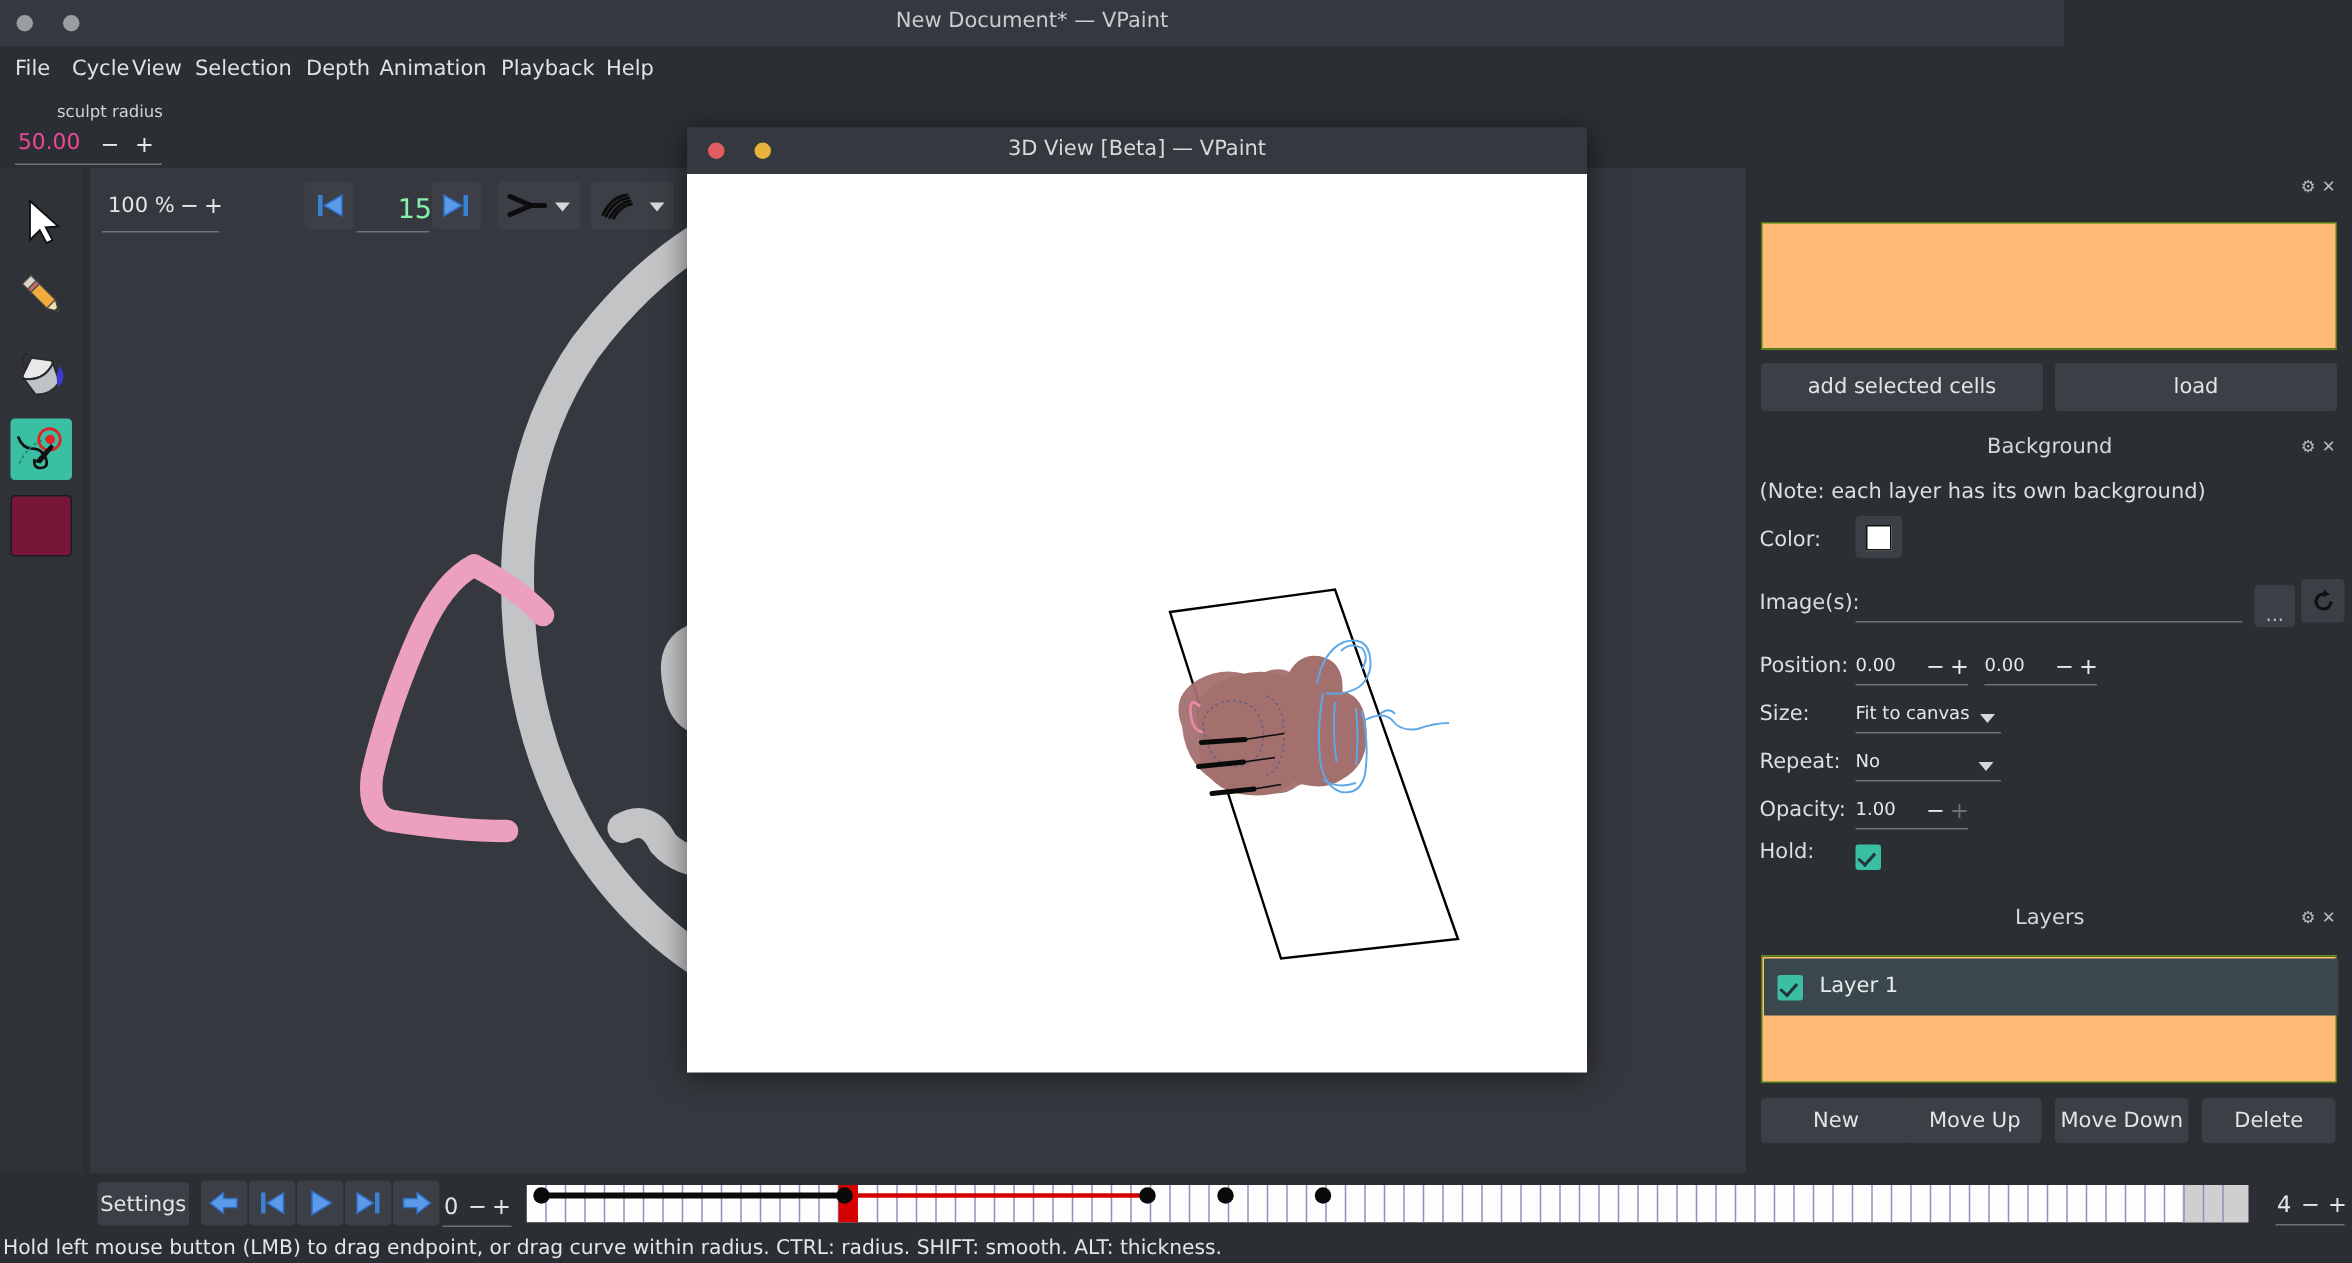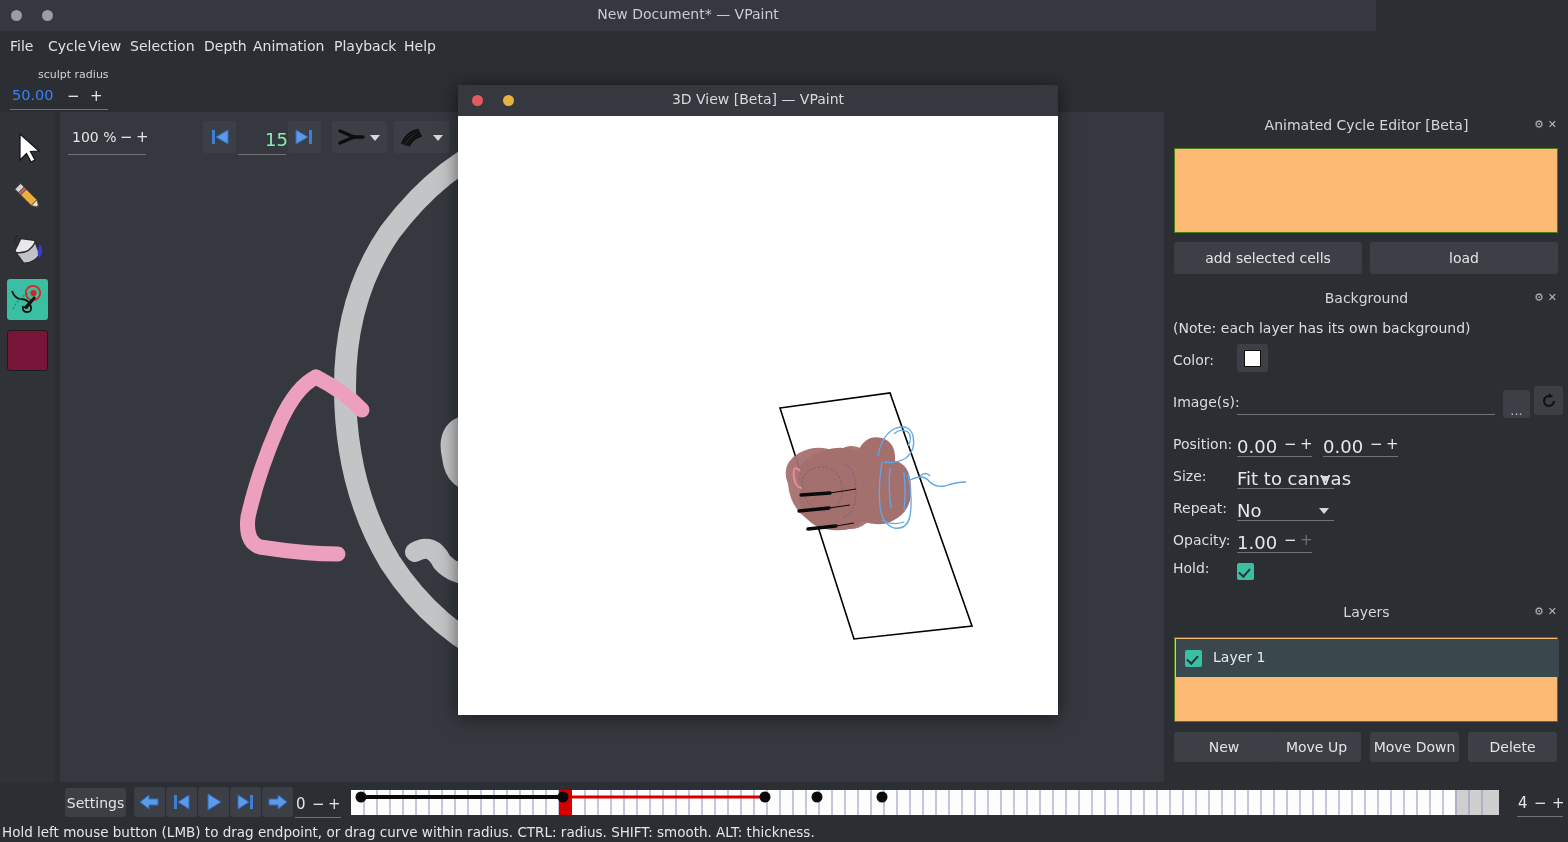--- a/index.html
+++ b/index.html
@@ -19,21 +19,21 @@
   .tb-dot.d1{left:11px;}
   .tb-dot.d2{left:42px;}
 
   
   .menubar{position:absolute;left:0;top:31px;width:1568px;height:31px;background:#2b2e33;}
   .menu-item{position:absolute;top:6px;font-size:14px;color:#dfe1e4;padding:1px 4px;cursor:default;}
 
   
   .sculpt{position:absolute;left:10px;top:68px;width:130px;height:42px;}
   .sculpt .lbl{position:absolute;left:12px;top:0;font-size:11px;color:#cfd2d6;margin-left:16px;}
-  .sculpt .val{position:absolute;left:2px;top:19px;font-size:14.5px;color:#3b82f6;}
+  .sculpt .val{position:absolute;left:2px;top:19px;font-size:14.5px;color:#ec4899;}
   .sculpt .minus{position:absolute;left:57px;top:19px;font-size:15px;color:#e6e8ea;}
   .sculpt .plus{position:absolute;left:80px;top:19px;font-size:15px;color:#e6e8ea;}
   .sculpt .uline{position:absolute;left:0;top:41px;width:98px;height:1px;background:#6e7278;}
 
   
   .toolcol{position:absolute;left:0;top:112px;width:55px;height:670px;background:#2f3237;}
   .tool{position:absolute;left:7px;width:41px;height:41px;border-radius:3px;}
   .tool.sel{background:#3bbfa3;}
 
   
@@ -45,21 +45,21 @@
   .sub-underline{position:absolute;height:1px;background:#6e7278;}
 
   
   .dock{position:absolute;left:1165px;top:112px;width:403px;height:670px;background:#2b2e33;}
   .panel-title{position:absolute;left:0;width:403px;text-align:center;font-size:14px;color:#d4d7da;}
   .panel-icons{position:absolute;right:7px;font-size:11px;color:#b7babe;letter-spacing:4px;}
   .framebox{position:absolute;background:#fdba74;border:1px solid #4d7c0f;}
   .btn{position:absolute;background:#3c4046;border-radius:3px;color:#e2e4e7;font-size:14px;
        display:flex;align-items:center;justify-content:center;cursor:default;}
   .fieldlabel{position:absolute;font-size:14px;color:#dcdee1;}
-  .fieldval{position:absolute;font-size:18px;color:#e6e8ea;}
+  .fieldval{position:absolute;font-size:12px;color:#e6e8ea;}
   .fline{position:absolute;height:1px;background:#6e7278;}
   .chk{position:absolute;width:17px;height:17px;background:#3bbfa3;border-radius:2px;}
   .chk:after{content:"";position:absolute;left:4px;top:3px;width:5px;height:9px;
              border:solid #24343a;border-width:0 2px 2px 0;transform:rotate(42deg);}
   .caret{position:absolute;width:0;height:0;border-left:5px solid transparent;border-right:5px solid transparent;
          border-top:6px solid #d5d8db;}
   .layerrow{position:absolute;left:1px;top:1px;width:383px;height:38px;background:#3a474d;}
 
   
   .bottombar{position:absolute;left:60px;top:782px;width:1508px;height:42px;background:#2b2e33;}
@@ -213,21 +213,20 @@
             <path d="M15 24.5 Q20 16 27 15"></path>
           </g>
         </svg>
         <span class="caret" style="left:39px;top:14px"></span>
       </div>
     </div>
   </div>
 
   <div class="dock">
 
-    <div class="panel-title" style="top:5px">Animated Cycle Editor [Beta]</div>
     <div class="panel-icons" style="top:6px">
       <span>⚙</span><span>✕</span>
     </div>
     <div class="framebox" style="left:9px;top:36px;width:382px;height:83px"></div>
     <div class="btn" style="left:9px;top:130px;width:188px;height:32px">add selected cells</div>
     <div class="btn" style="left:205px;top:130px;width:188px;height:32px">load</div>
 
     <div class="panel-title" style="top:178px">Background</div>
     <div class="panel-icons" style="top:179px">
       <span>⚙</span><span>✕</span>

